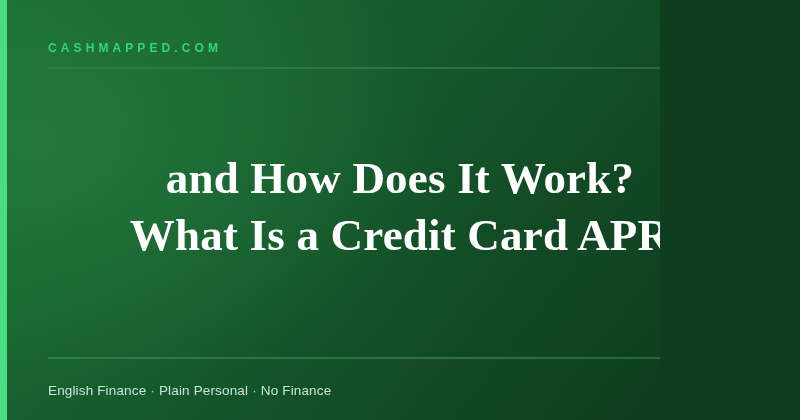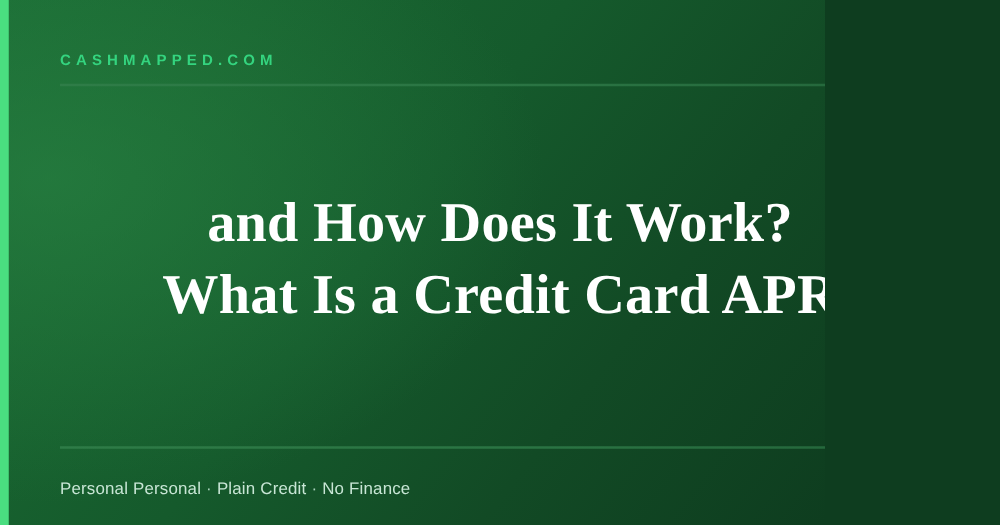--- a/index.html
+++ b/index.html
@@ -99,16 +99,16 @@
   <div class="rule" id="rule-top"></div>
 
   <div id="headline">
     <span class="hl-line">and How Does It Work?</span>
     <span class="hl-line">What Is a Credit Card APR</span>
   </div>
 
   <div class="rule" id="rule-bottom"></div>
 
   <div id="footer">
-    <span>Personal Personal</span><span class="sep">·</span><span>Plain Credit</span><span class="sep">·</span><span>No Finance</span>
+    <span>English Finance</span><span class="sep">·</span><span>Plain Personal</span><span class="sep">·</span><span>No Finance</span>
   </div>
 
 </div>
 
 </body></html>

